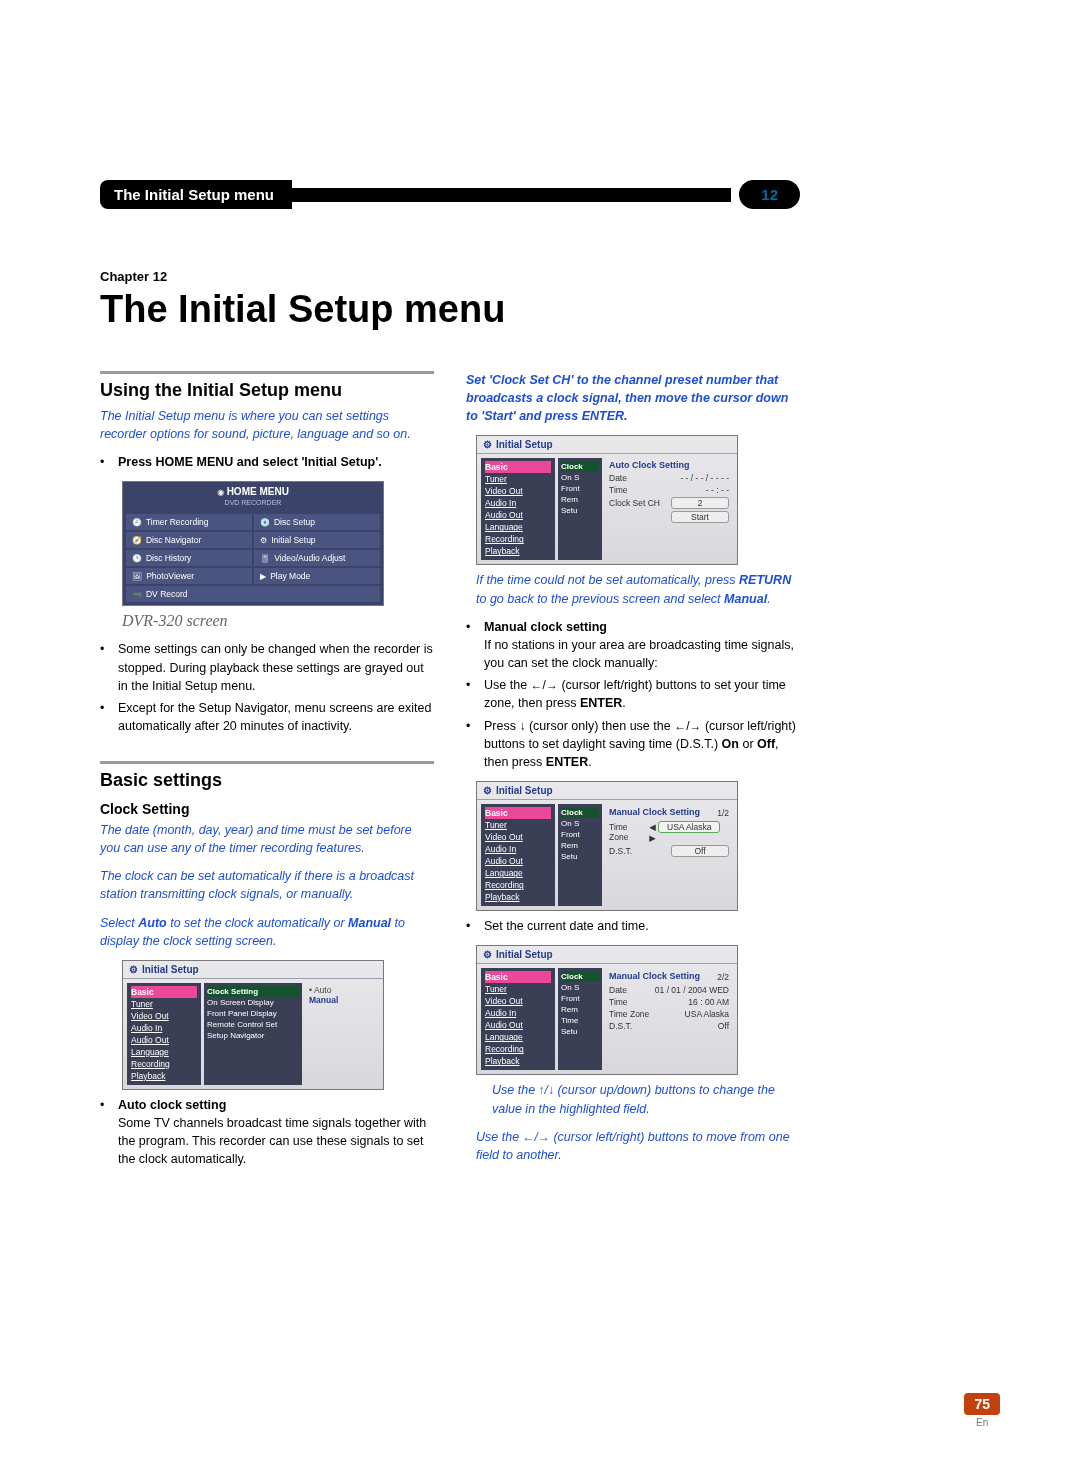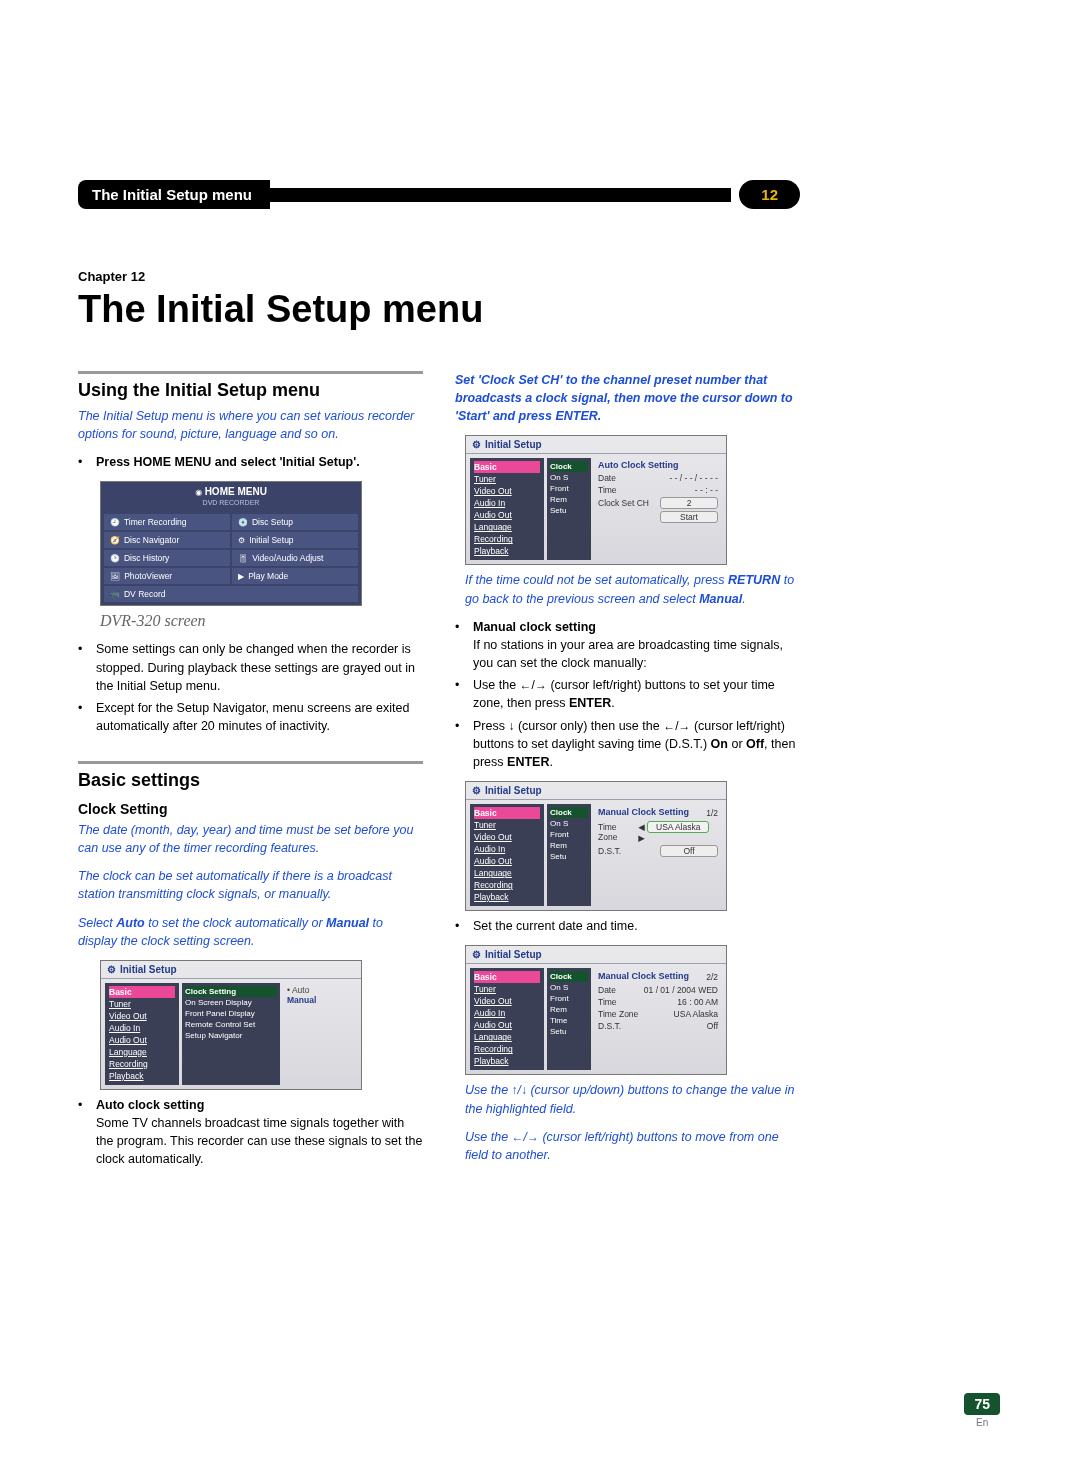--- a/index.html
+++ b/index.html
@@ -4,21 +4,21 @@
 <style>
   body {
     margin: 0;
     padding: 0;
     background: #fff;
     font-family: Arial, Helvetica, sans-serif;
     color: #000;
     width: 1080px;
   }
   .page {
-    padding: 180px 100px 60px 78px;
+    padding: 180px 100px 60px 100px;
     box-sizing: border-box;
     width: 900px;
   }
   .header-bar {
     display: flex;
     align-items: center;
     margin-bottom: 60px;
   }
   .header-tab {
     background: #000;
@@ -28,21 +28,21 @@
     font-size: 15px;
     border-top-left-radius: 8px;
     border-bottom-left-radius: 8px;
   }
   .header-line {
     flex: 1;
     height: 14px;
     background: #000;
   }
   .header-chapnum {
-    color: #eab308;
+    color: #0369a1;
     background: #000;
     font-weight: bold;
     font-size: 15px;
     padding: 6px 22px;
     border-radius: 18px;
     margin-left: 8px;
   }
   .chapter-label {
     font-weight: bold;
     font-size: 13px;
@@ -190,21 +190,21 @@
   }
   .hm-cell.full { grid-column:1/3; }
   .hm-icon { font-size:8px; }
   .arrow { font-family: Arial; font-size:12px; }
   .page-num {
     position: fixed;
     right: 80px;
     bottom: 40px;
     text-align:center;
   }
-  .page-num .n { background:#14532d; color:#fff; font-weight:bold; padding:3px 10px; border-radius:4px; font-size:14px; }
+  .page-num .n { background:#c2410c; color:#fff; font-weight:bold; padding:3px 10px; border-radius:4px; font-size:14px; }
   .page-num .en { font-size:10px; color:#777; margin-top:2px; }
 </style>
 </head>
 <body>
 
 <div class="page">
 
   <div class="header-bar">
     <div class="header-tab">The Initial Setup menu</div>
     <div class="header-line"></div>
@@ -212,21 +212,21 @@
   </div>
 
   <div class="chapter-label">Chapter 12</div>
   <h1 class="title">The Initial Setup menu</h1>
 
   <div class="columns">
 
     <div class="col">
       <div class="section-rule"></div>
       <h2 class="section">Using the Initial Setup menu</h2>
-      <p class="body">The Initial Setup menu is where you can set various recorder options for sound, picture, language and so on.</p>
+      <p class="body">The Initial Setup menu is where you can set settings recorder options for sound, picture, language and so on.</p>
 
       <div class="bullet-row">
         <span class="dot">•</span>
         <span class="bold">Press HOME MENU and select 'Initial Setup'.</span>
       </div>
 
       <div class="homemenu">
         <div class="hm-title">
           <span class="hm-icon">◉</span>
           <span class="m">HOME MENU</span><br>
@@ -491,21 +491,21 @@
                 <span>USA Alaska</span>
               </div>
             <div class="row">
                 <span>D.S.T.</span>
                 <span>Off</span>
               </div>
           </div>
         </div>
       </div>
 
-      <p class="body" style="margin-left:10px">
+      <p class="body" style="margin-left:26px">
         <span>Use the </span><span class="arrow">↑/↓</span><span> (cursor up/down) buttons to change the value in the highlighted field.</span>
       </p>
       <p class="body" style="margin-left:10px">
         <span>Use the </span><span class="arrow">←/→</span><span> (cursor left/right) buttons to move from one field to another.</span>
       </p>
     </div>
   </div>
 </div>
 
 <div class="page-num">

